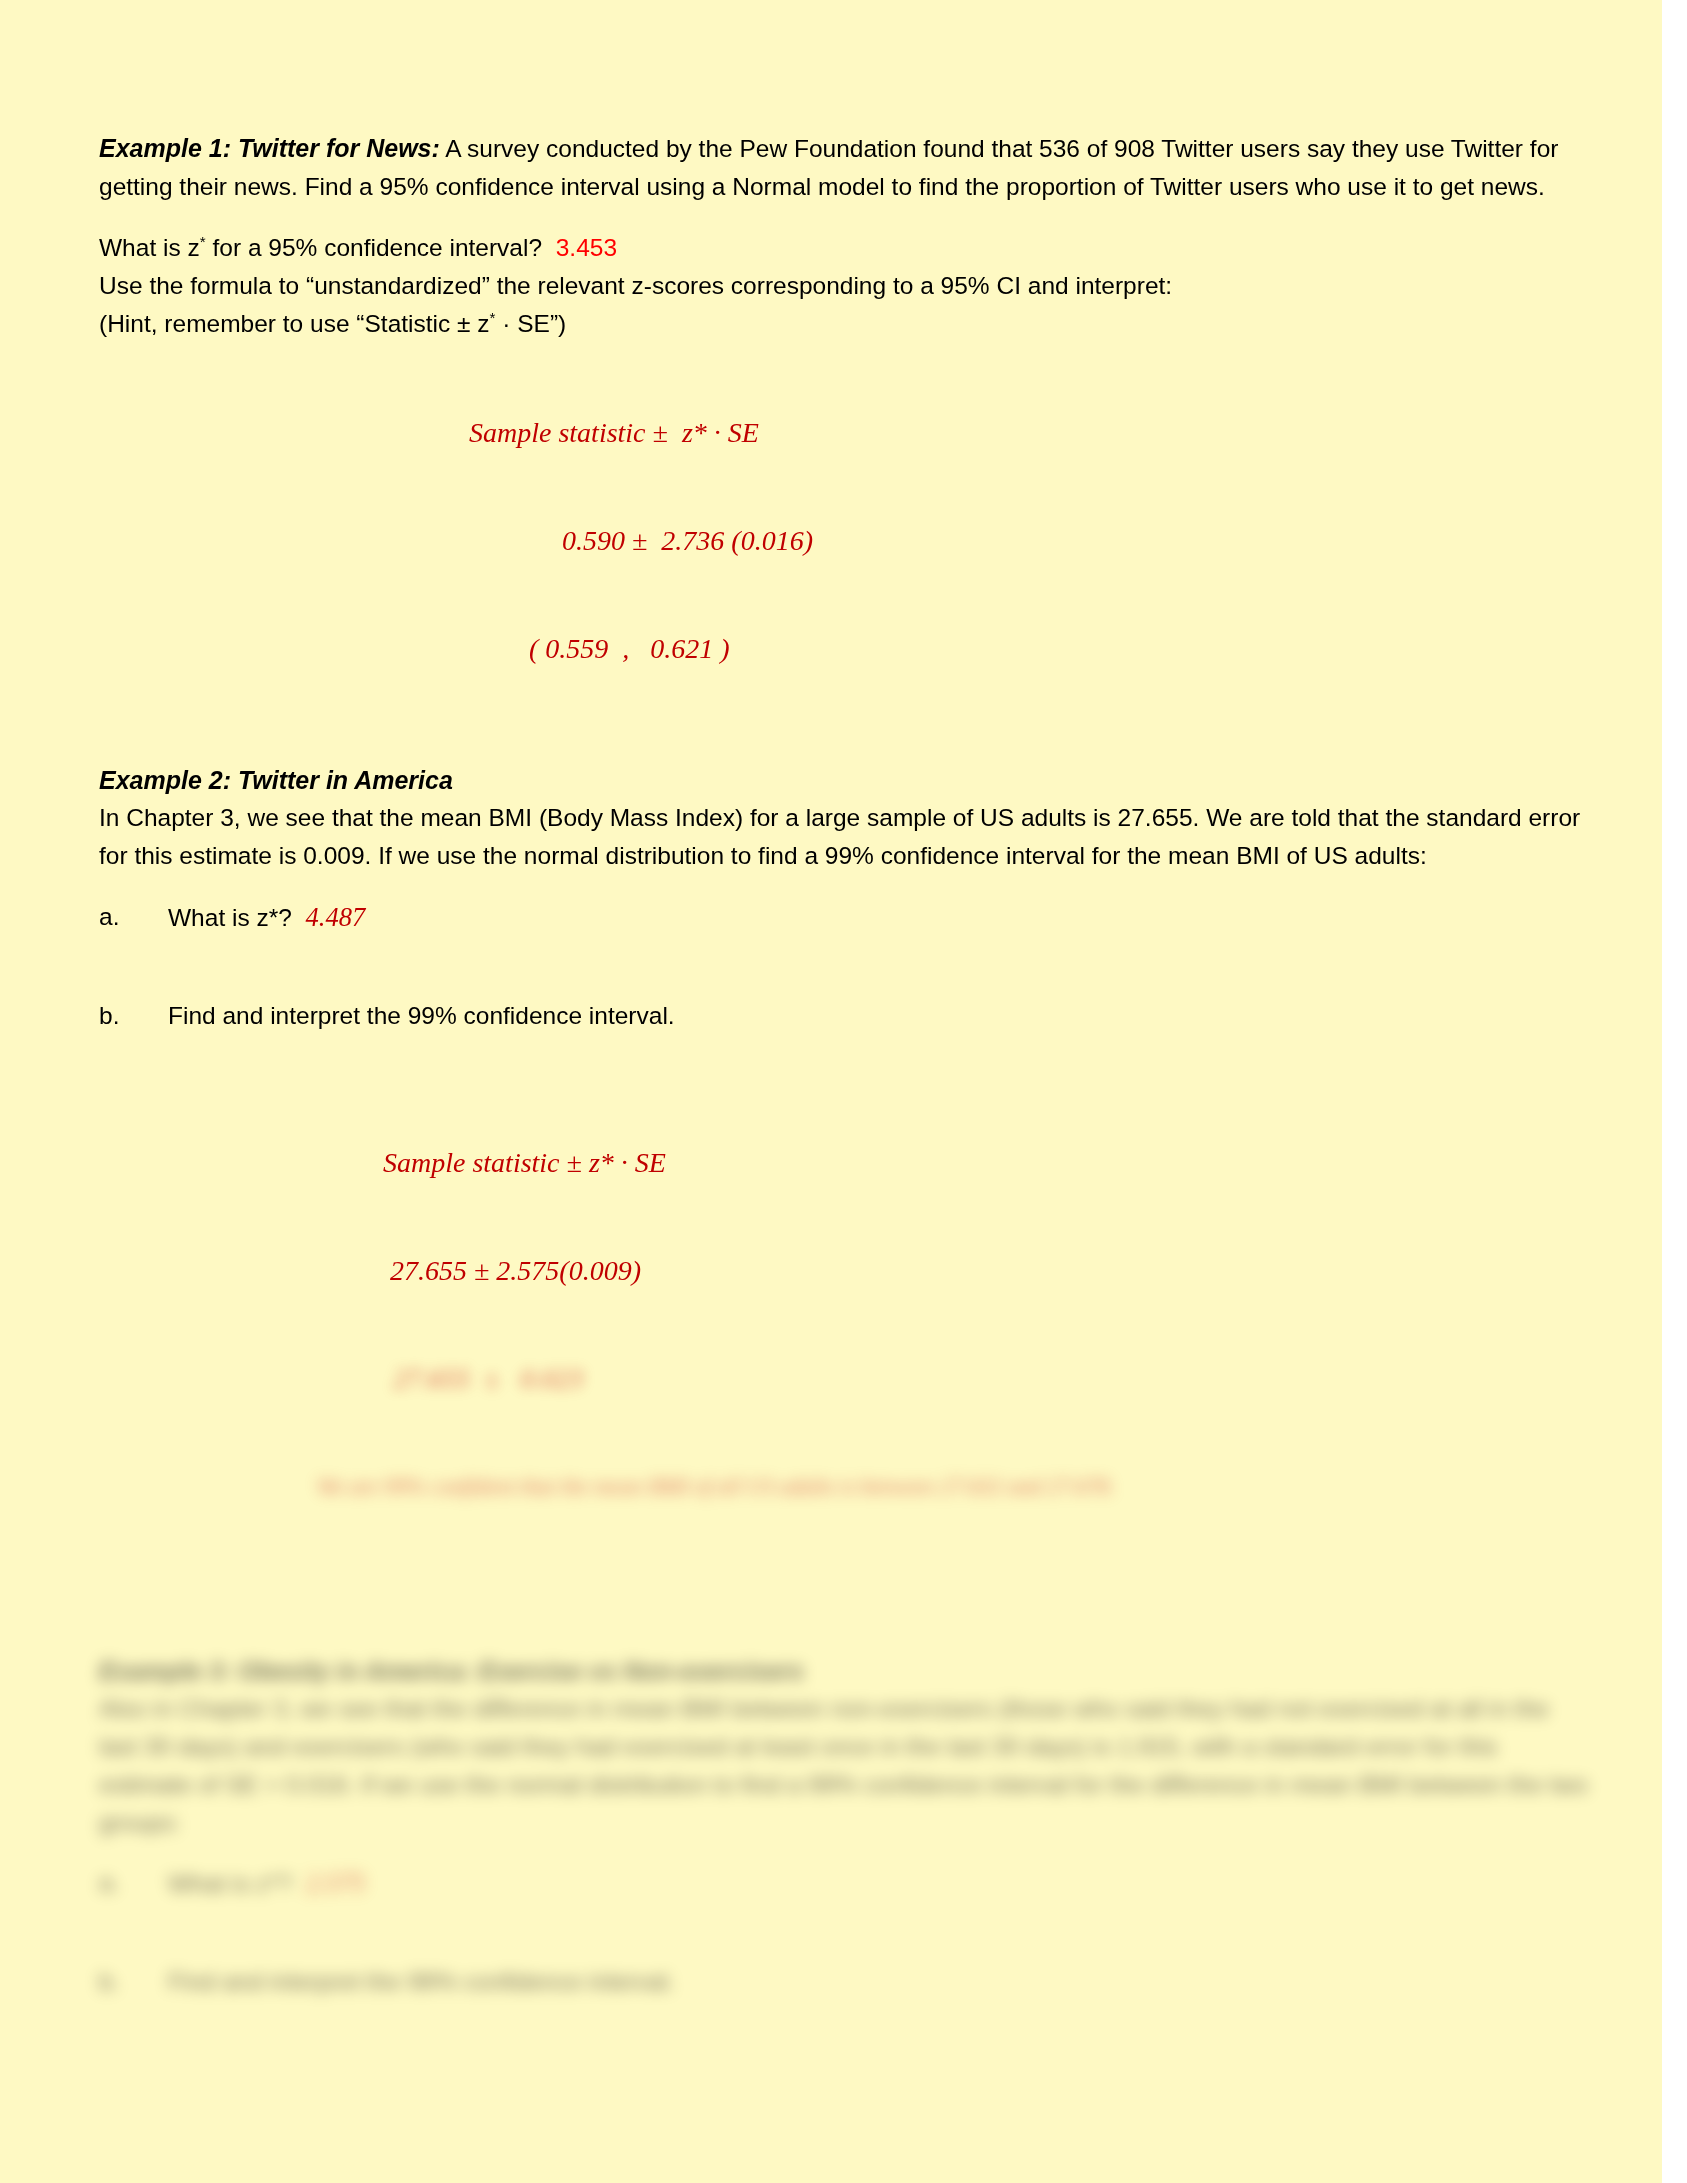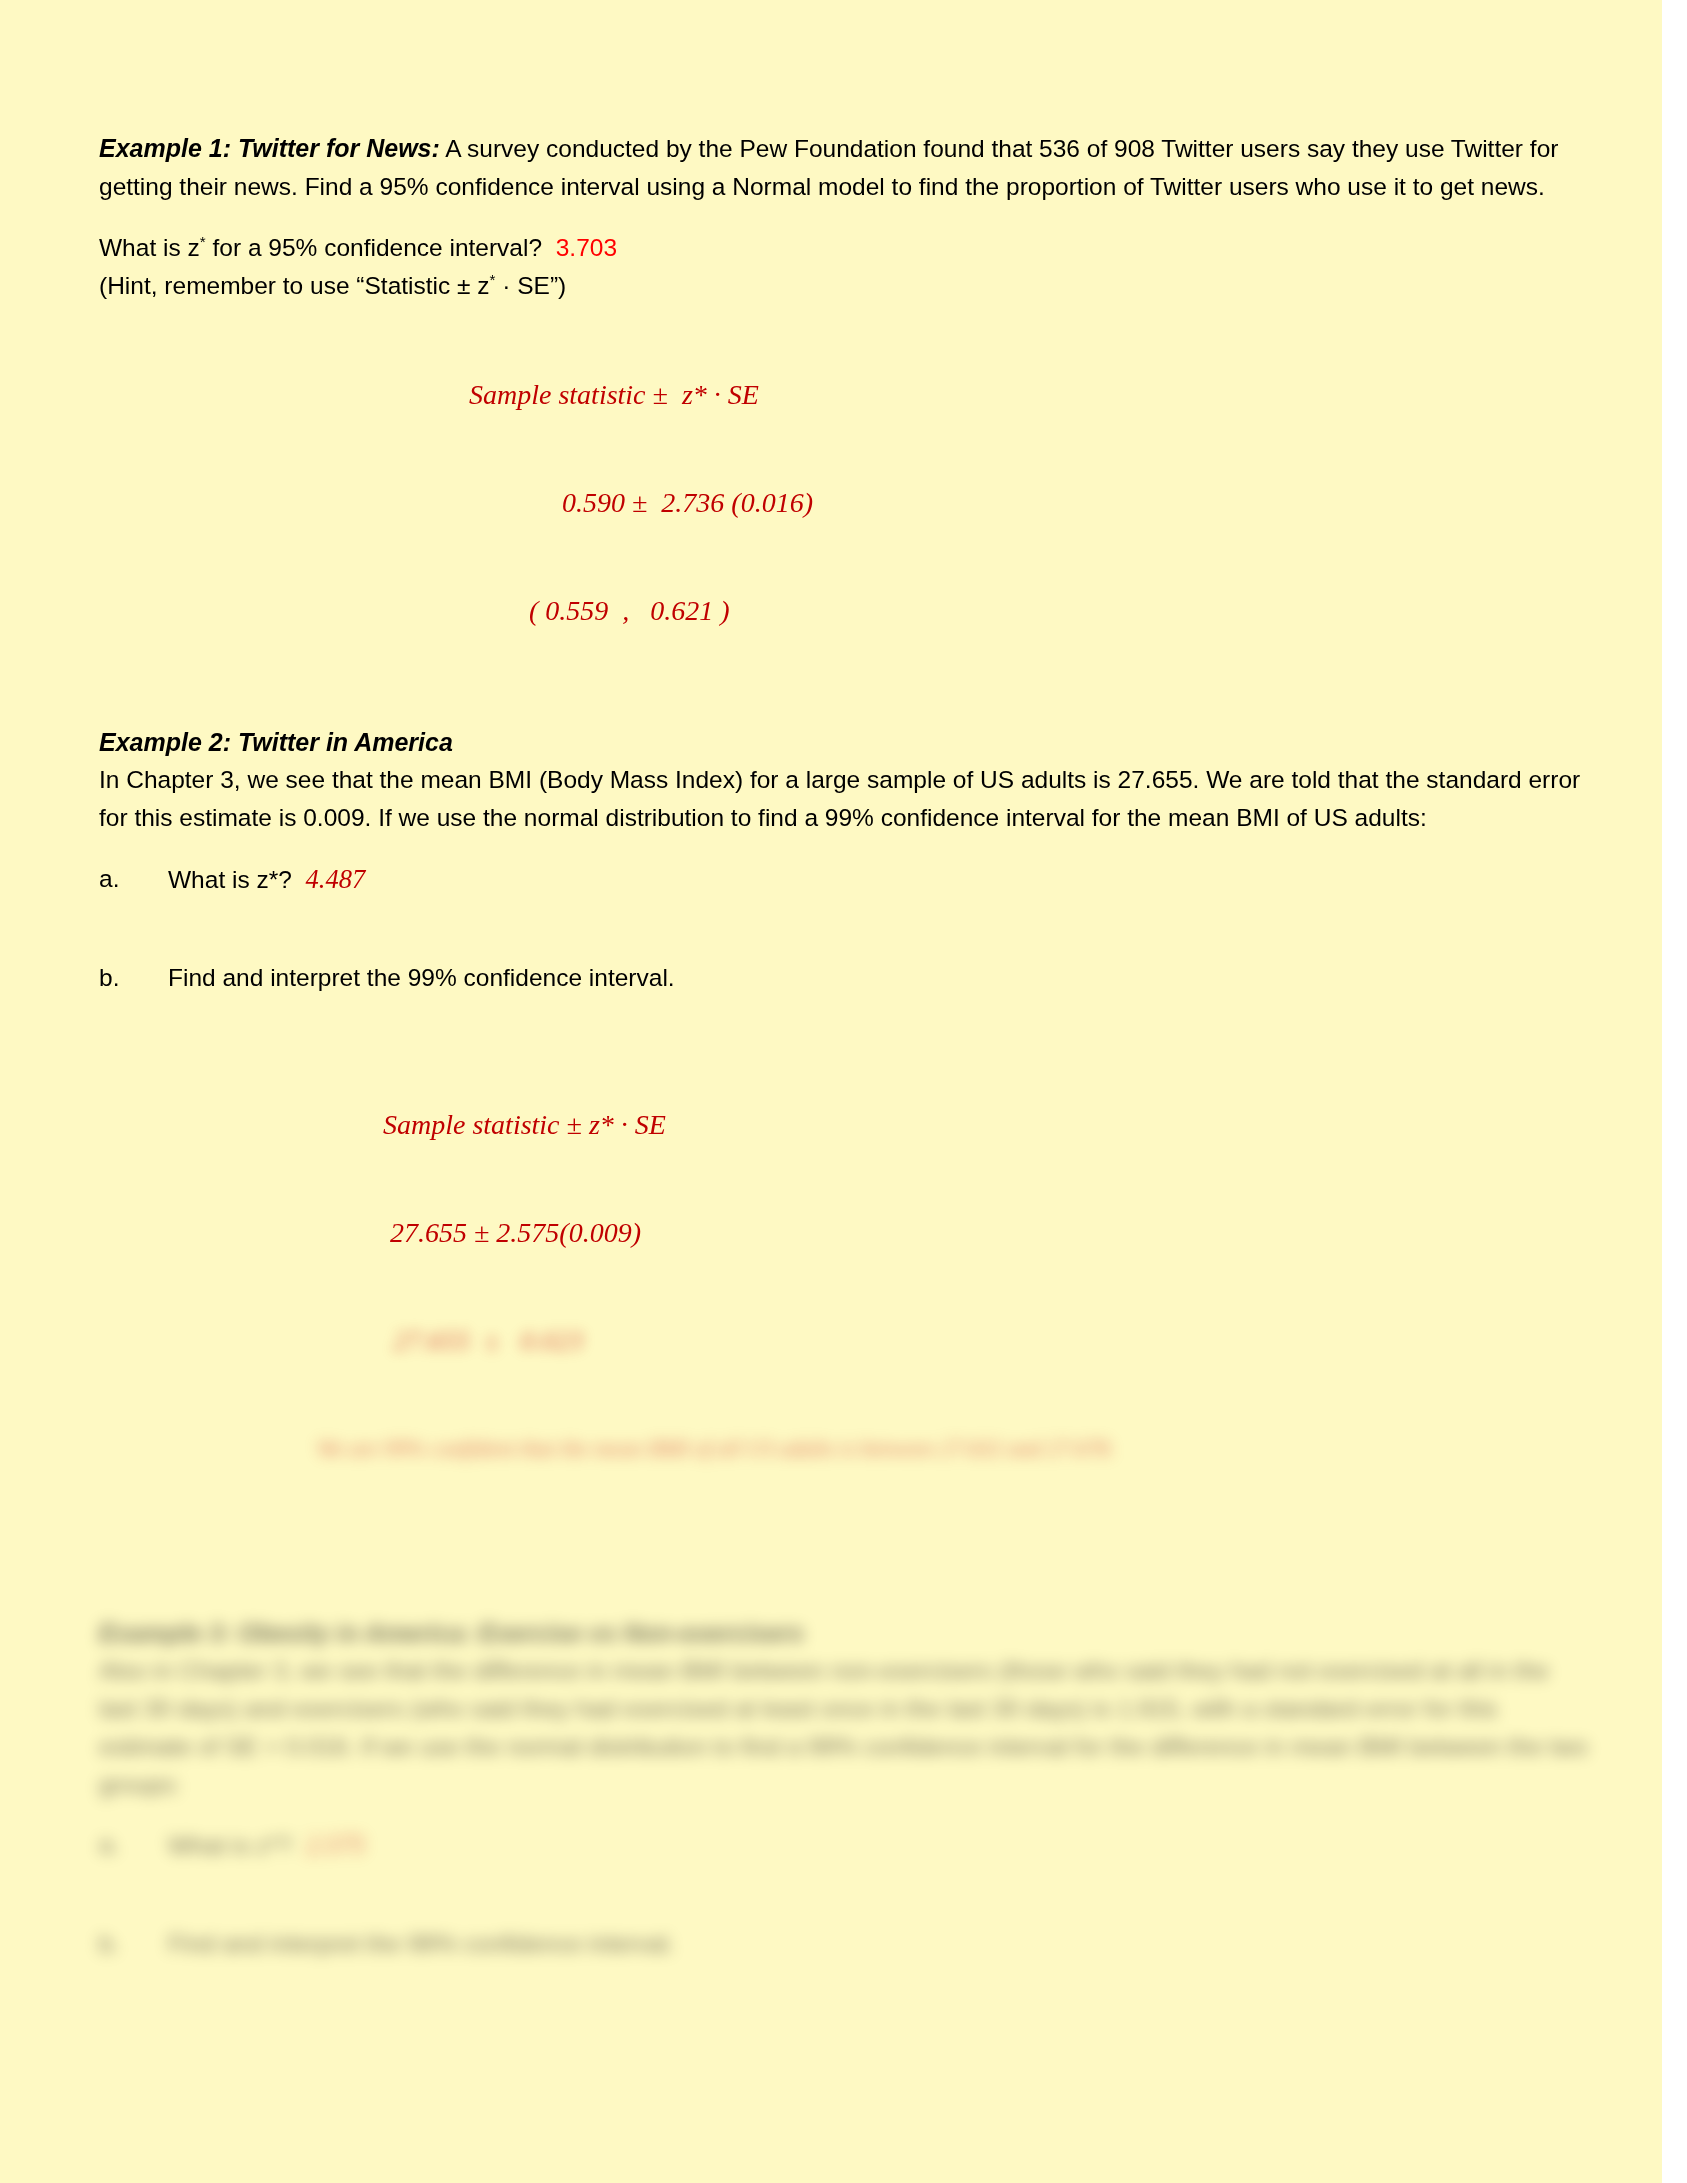--- a/index.html
+++ b/index.html
@@ -96,22 +96,23 @@
 <body>
 
 <div class="page">
   <div class="body-wrap">
 
     <div class="p"><span class="hd">Example 1:  Twitter for News:</span><span>  A survey conducted by the Pew Foundation found that 536 of 908 Twitter users say they use Twitter for getting their news.  Find a 95% confidence interval using a Normal model to find the proportion of Twitter users who use it to get news.</span></div>
 
     <div class="spacer-34"></div>
 
 
-    <div class="p tight"><span>What is z</span><span class="sup">*</span><span> for a 95% confidence interval?</span>&nbsp;&nbsp;<span class="ans-inline">3.703</span></div>
+    <div class="p tight"><span>What is z</span><span class="sup">*</span><span> for a 95% confidence interval?</span>&nbsp;&nbsp;<span class="ans-inline">3.453</span></div>
 
+    <div class="p tight">Use the formula to “unstandardized” the relevant z-scores corresponding to a 95% CI and interpret:</div>
 
     <div class="p tight"><span>(Hint, remember to use  “Statistic ± z</span><span class="sup">*</span><span> · SE”)</span></div>
 
     <div class="math">
       <span class="math-line mb1">Sample statistic ±  z* · SE</span>
       <span class="math-line mb2">0.590 ±  2.736 (0.016)</span>
       <span class="math-line mb4">( 0.559  ,   0.621 )</span>
     </div>
 
 

